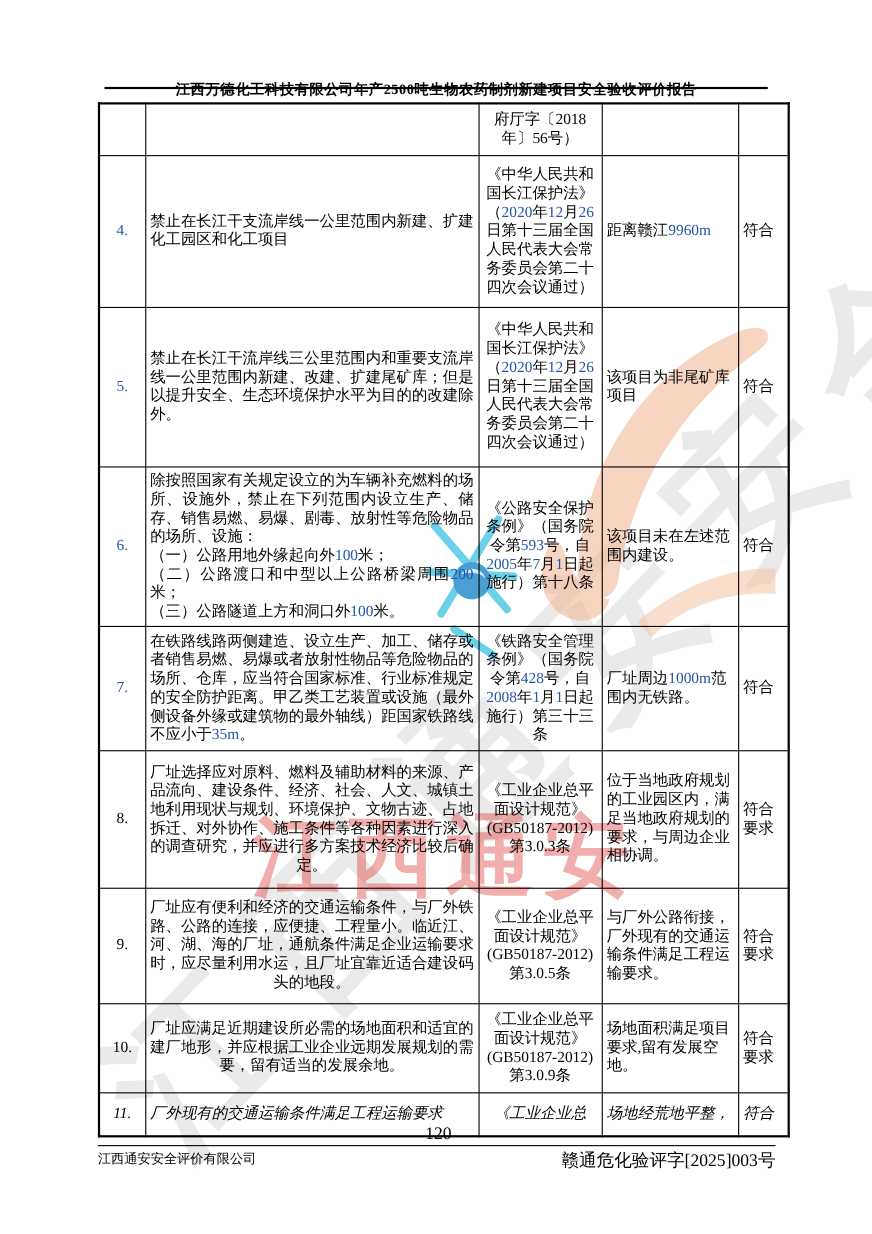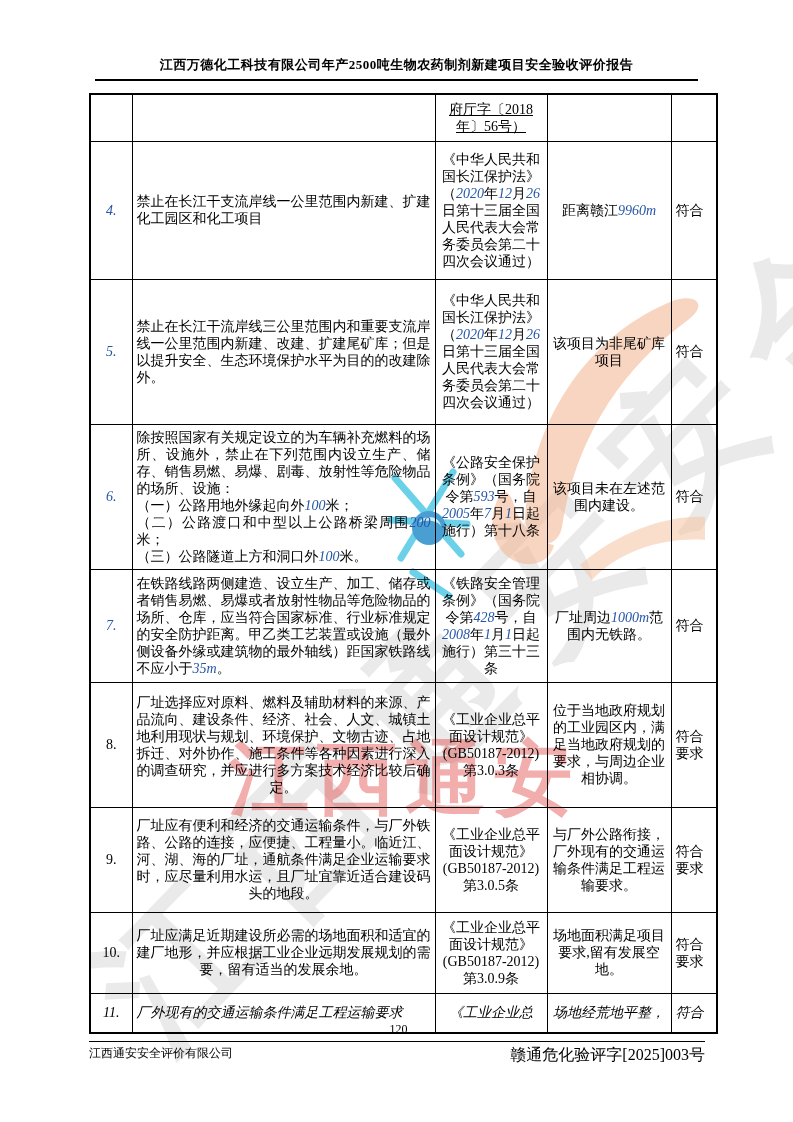--- a/index.html
+++ b/index.html
@@ -3,21 +3,21 @@
 <meta charset="utf-8">
 <style>
   html,body{margin:0;padding:0;background:#ffffff;}
   .page{
     position:relative;width:793px;height:1122px;background:#ffffff;
     font-family:"Liberation Serif","DejaVu Serif",serif;color:#000;
     overflow:hidden;margin:0 auto;
   }
   
   .doc-title{
-    position:absolute;top:56px;left:0;right:0;text-align:center;
+    position:absolute;top:72px;left:0;right:0;text-align:center;
     font-size:13px;font-weight:bold;letter-spacing:.5px;z-index:5;
   }
   .header-rule{
     position:absolute;top:79px;left:95px;width:603px;height:0;
     border-top:2px solid #000;z-index:5;
   }
   
   .wm{position:absolute;pointer-events:none;}
   .wm-diagonal{
     left:55px;top:950px;transform:rotate(-46deg);transform-origin:left top;
@@ -37,27 +37,27 @@
     border:2px solid #000;
   }
   table.compliance td{
     border:1px solid #000;vertical-align:middle;overflow:hidden;
     font-size:14px;line-height:17px;padding:1px 4px;
   }
   td.cell-no{text-align:center;}
   td.cell-content{text-align:justify;white-space:pre-wrap;}
   tr.center-last td.cell-content{text-align-last:center;}
   td.cell-basis{text-align:center;}
-  td.cell-actual{text-align:center;}
+  td.cell-actual{}
   td.cell-conclusion{text-align:left;}
-  .num{color:var(--blue-digits,#2456a8);font-style:italic;}
+  .num{color:var(--blue-digits,#2456a8);}
   
   .page-number{
     position:absolute;top:1022px;left:4px;right:0;text-align:center;
-    font-size:12px;z-index:5;
+    font-size:16px;z-index:5;
   }
   .footer-rule{
     position:absolute;top:1041px;left:89px;width:616px;height:0;
     border-top:1.5px solid #000;z-index:5;
   }
   .footer-left{
     position:absolute;top:1045px;left:89px;font-size:12px;z-index:5;
   }
   .footer-right{
     position:absolute;top:1045px;right:88px;font-size:16px;z-index:5;
@@ -97,21 +97,21 @@
 
   <table class="compliance">
     <colgroup>
       <col style="width:42px">
       <col style="width:303px">
       <col style="width:112px">
       <col style="width:124px">
       <col style="width:46px">
     </colgroup>
     <tbody>
-        <tr style="height: 47px; text-decoration: underline;">
+        <tr style="height: 47px;">
           <td class="cell-no"></td>
           <td class="cell-content"></td>
           <td class="cell-basis">府厅字〔2018年〕56号）</td>
           <td class="cell-actual"></td>
           <td class="cell-conclusion"></td>
         </tr>
         <tr style="height: 138px;">
           <td class="cell-no"><span class="num">4.</span></td>
           <td class="cell-content">禁止在长江干支流岸线一公里范围内新建、扩建化工园区和化工项目</td>
           <td class="cell-basis">《中华人民共和国长江保护法》（<span class="num">2020</span>年<span class="num">12</span>月<span class="num">26</span>日第十三届全国人民代表大会常务委员会第二十四次会议通过）</td>

